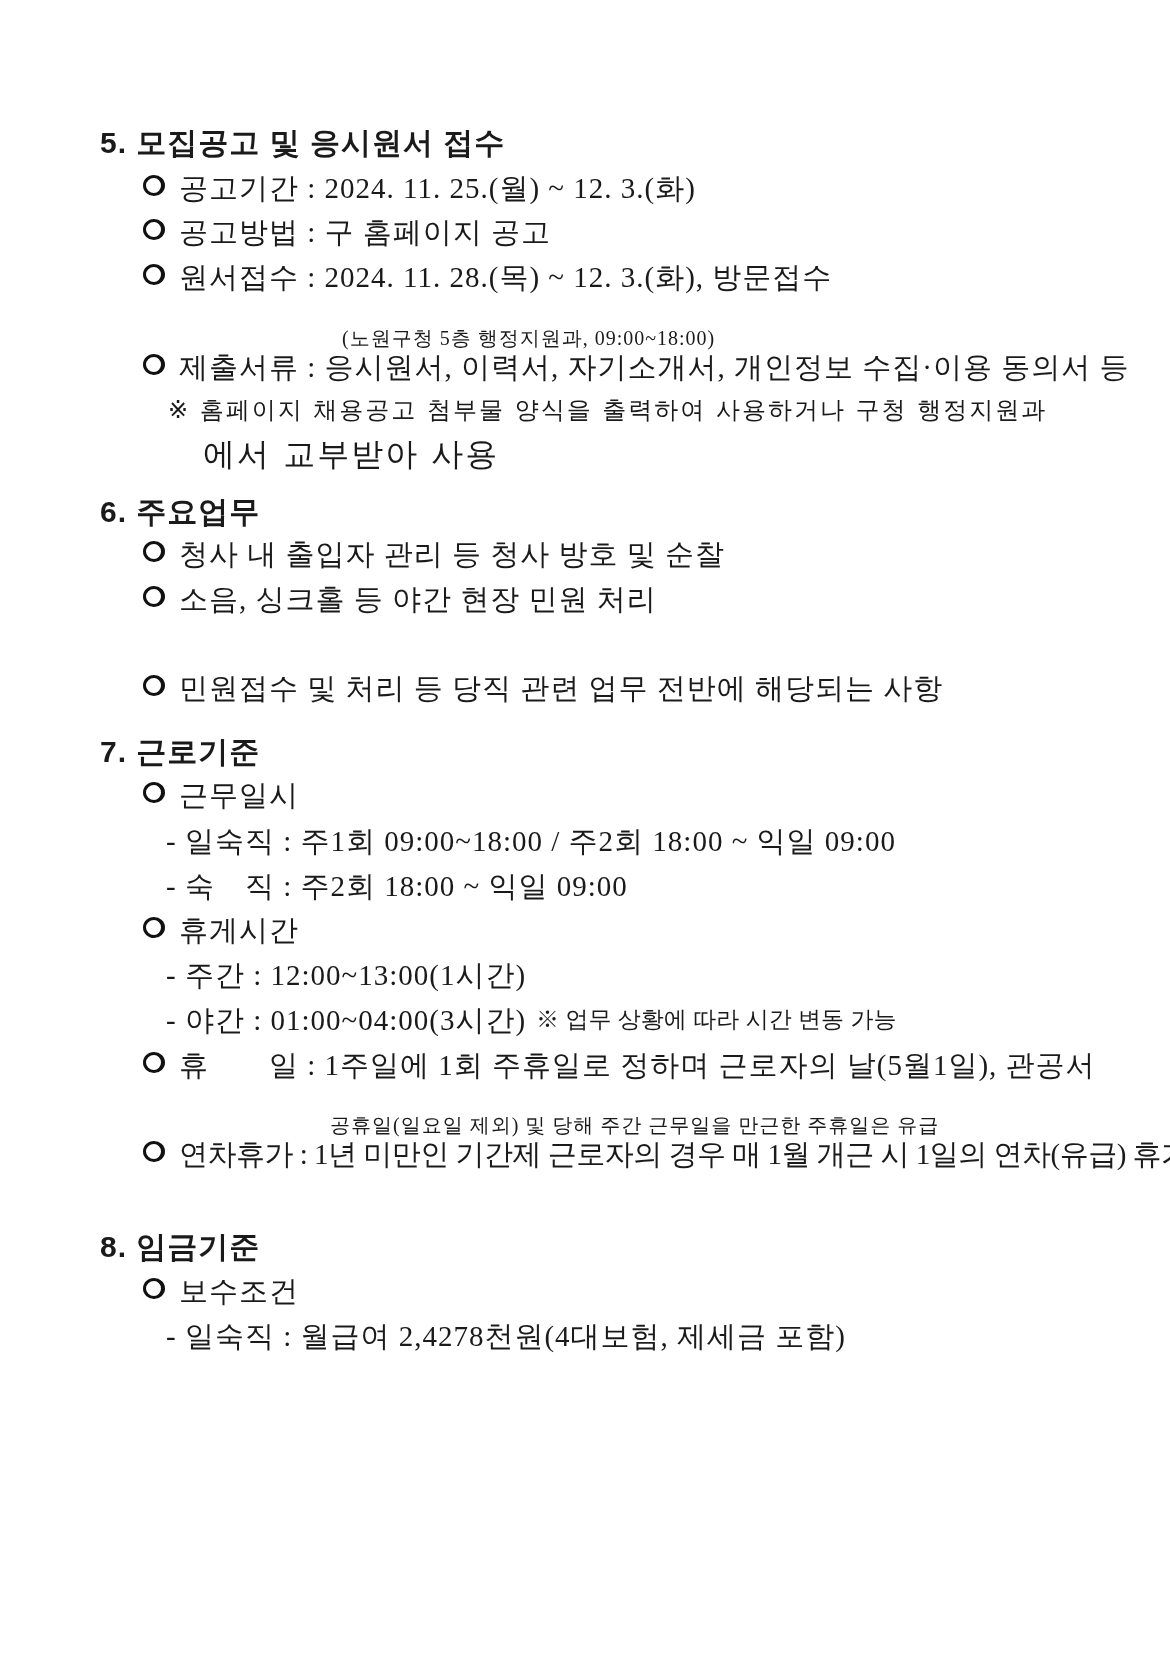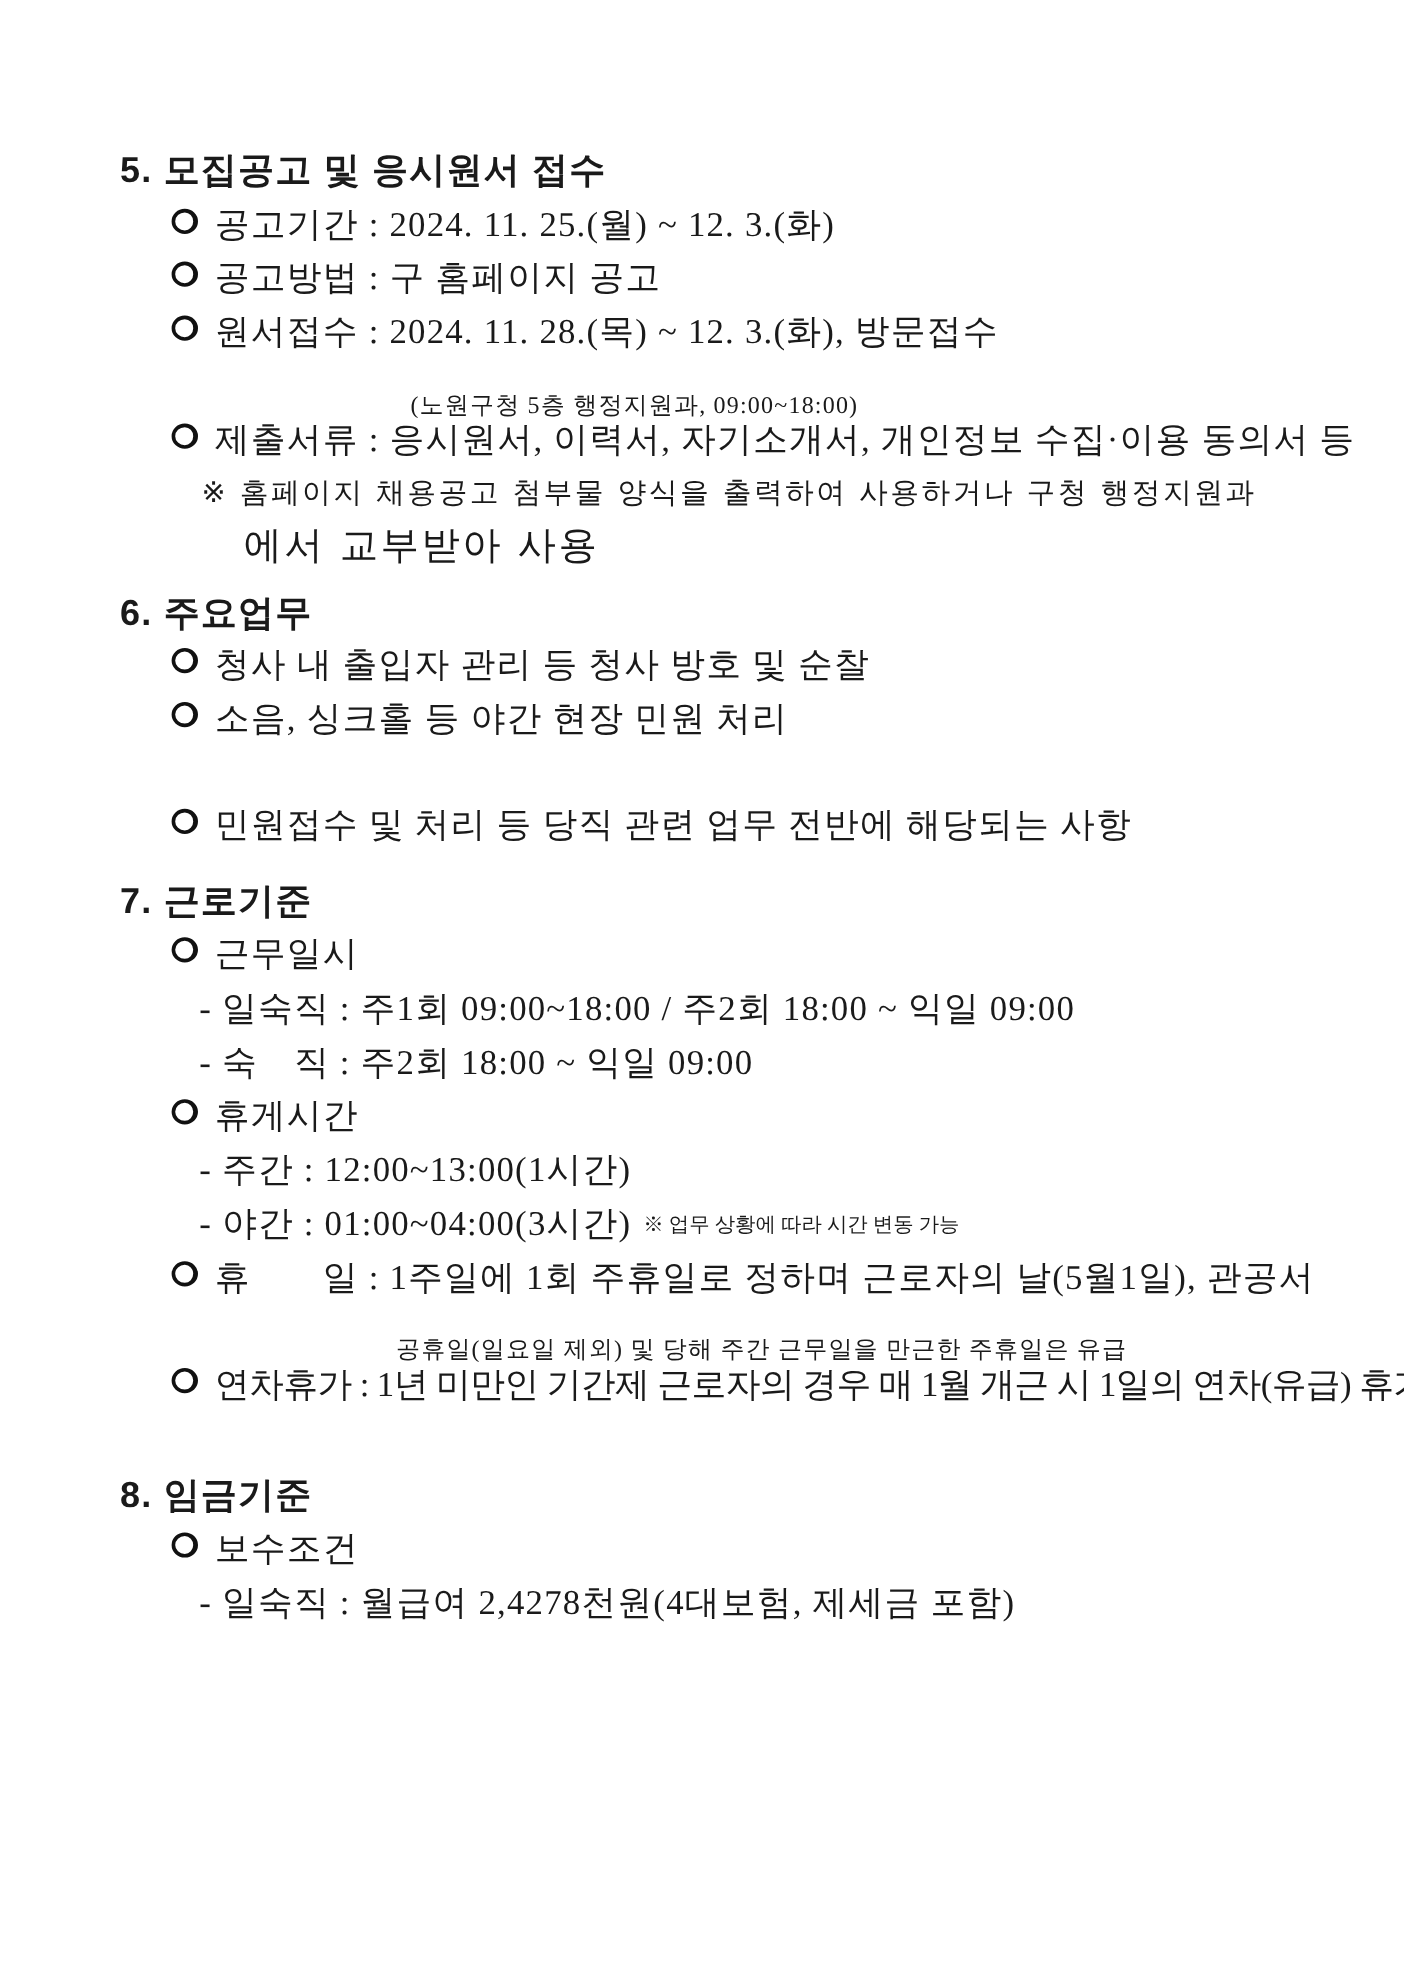--- a/index.html
+++ b/index.html
@@ -18,21 +18,21 @@
     .item .bullet {
       display: inline-block; width: 15px; height: 15px;
       border: 3px solid #111; border-radius: 50%;
       margin-right: 14px; vertical-align: 2px;
       border-right-width: 4px;
     }
     .sub { font-size: 29px; left: 166px; letter-spacing: 1px; }
     .cont { font-size: 20px; left: 342px; letter-spacing: 1px; margin-top: 20px; }
     .note { font-size: 24px; left: 168px; letter-spacing: 2px; font-family: "DejaVu Sans", "Liberation Sans", sans-serif; }
     .note-cont { font-size: 32px; left: 203px; letter-spacing: 2px; font-family: "DejaVu Sans", "Liberation Sans", sans-serif; }
-    .small-note { font-size: 17px; font-family: Liberation Serif, serif; letter-spacing: 0; margin-left: 10px; vertical-align: 3px; }
+    .small-note { font-size: 23px; font-family: Liberation Sans, sans-serif; letter-spacing: 0; margin-left: 10px; vertical-align: 3px; }
   </style>
 </head>
 <body>
 
 <div class="page">
 
   <div class="line heading" style="top:128px">5. 모집공고 및 응시원서 접수</div>
   <div class="line item" style="top:174px"><span class="bullet"></span><span>공고기간 : 2024. 11. 25.(월) ~ 12. 3.(화)</span></div>
   <div class="line item" style="top:218px"><span class="bullet"></span><span>공고방법 : 구 홈페이지 공고</span></div>
   <div class="line item" style="top:263px"><span class="bullet"></span><span>원서접수 : 2024. 11. 28.(목) ~ 12. 3.(화), 방문접수</span></div>

